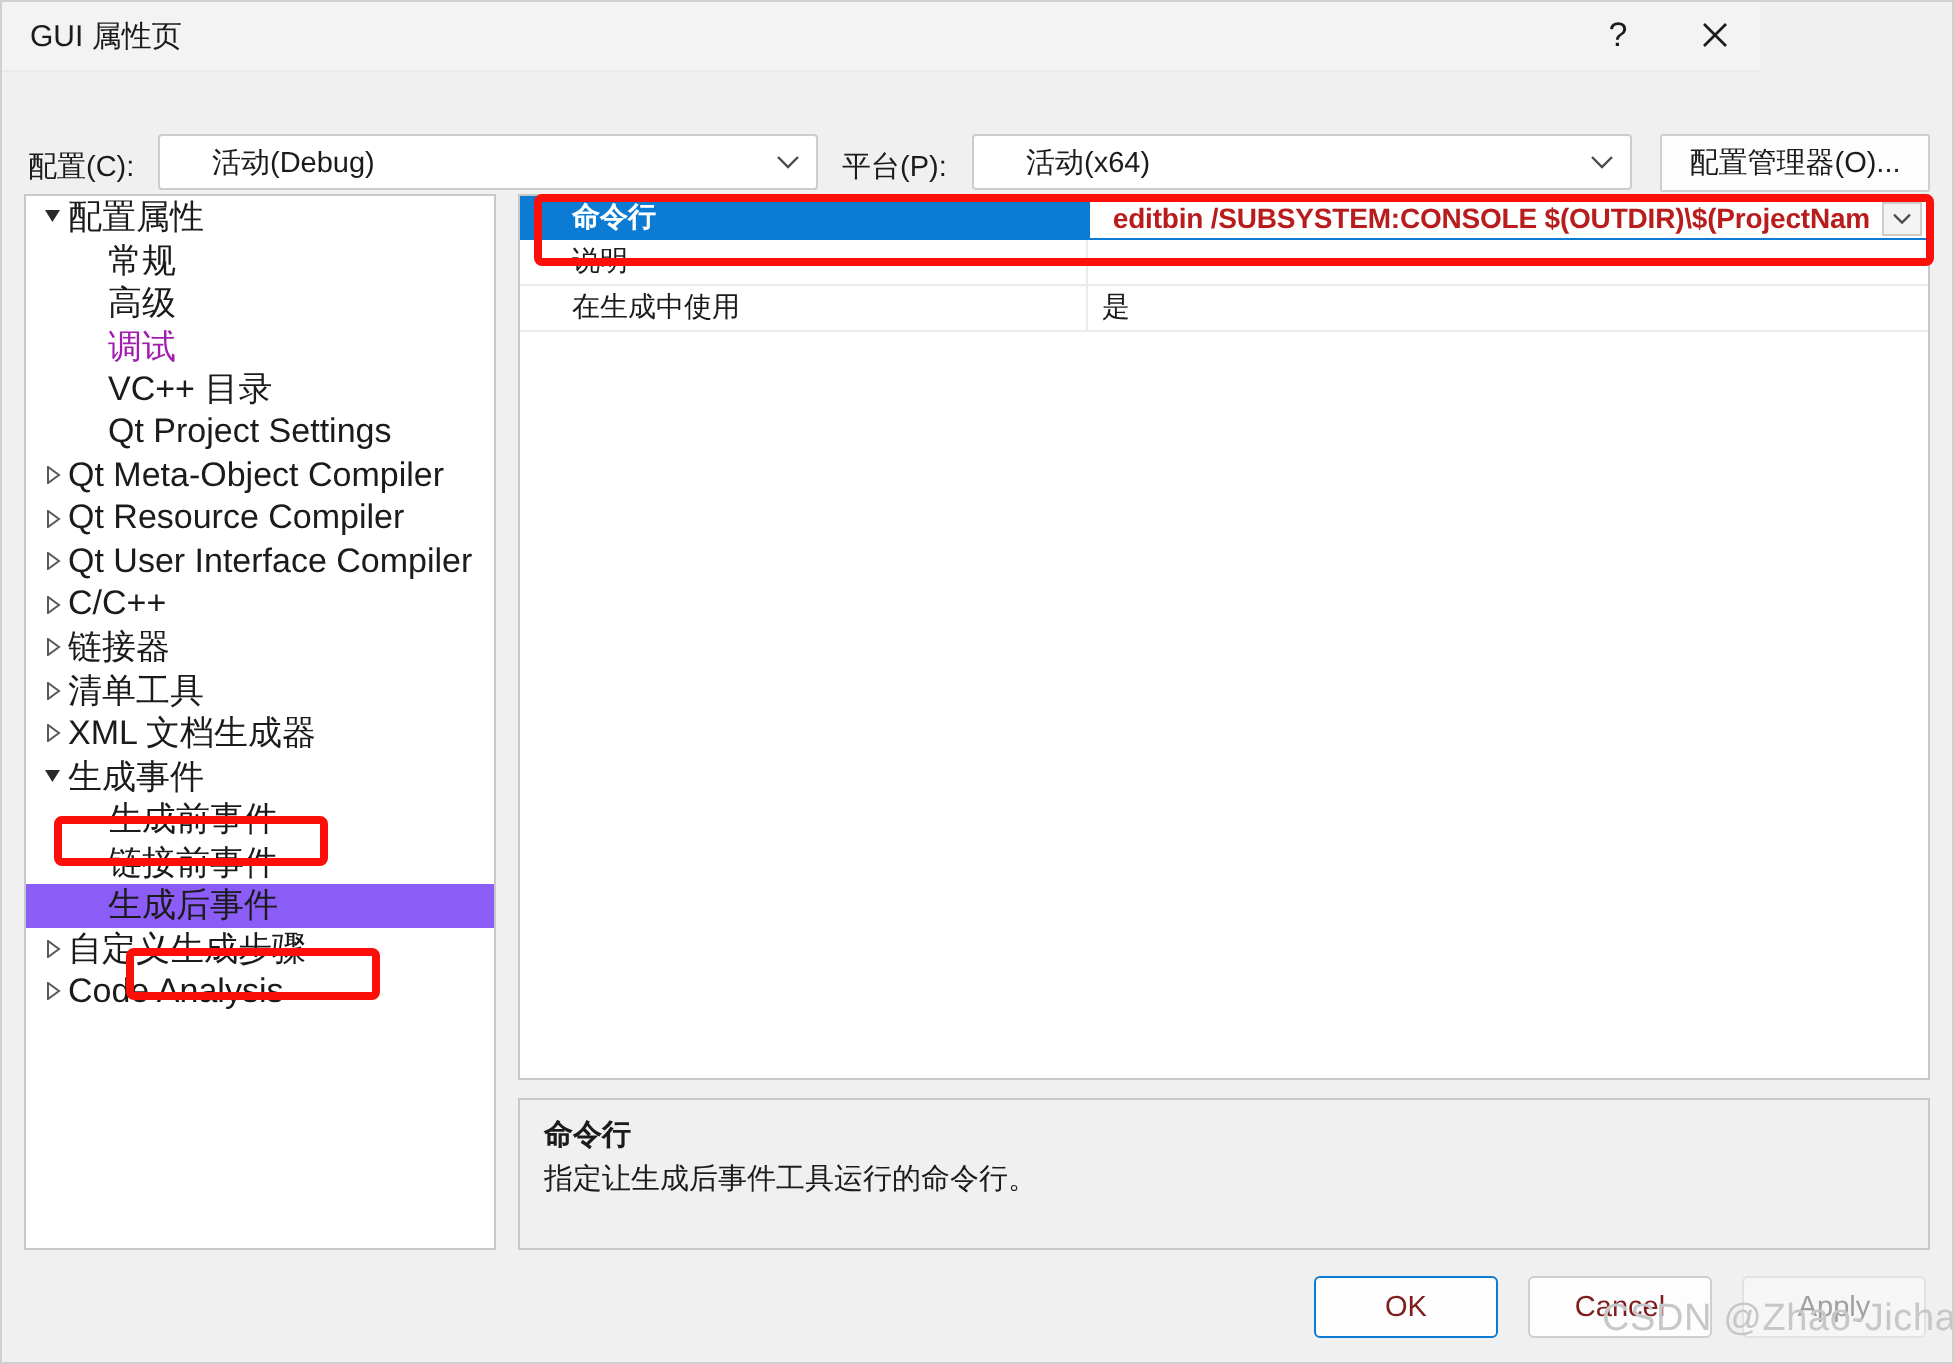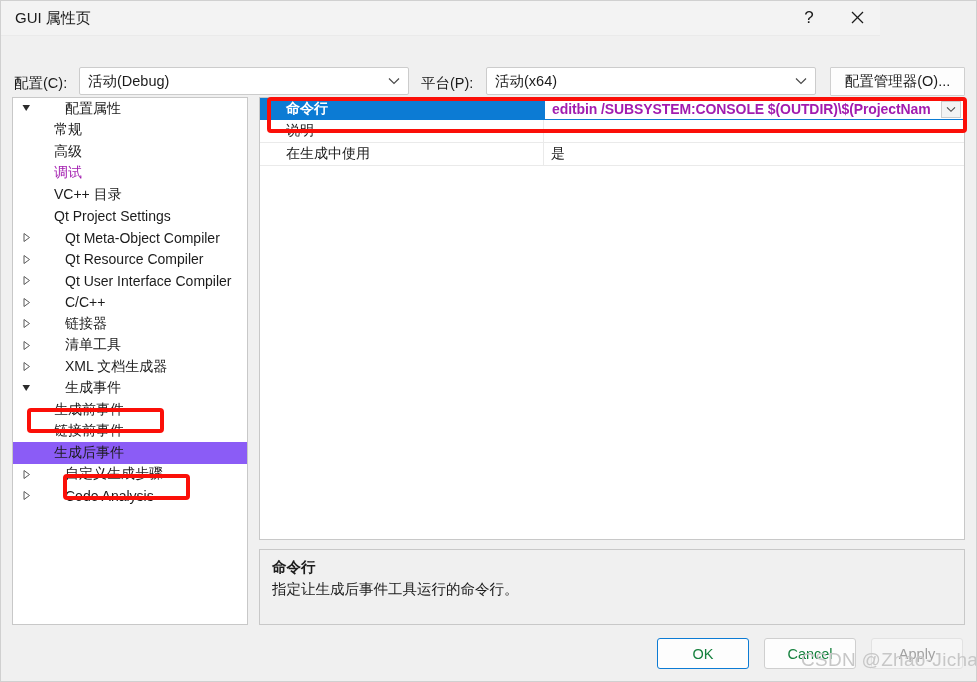--- a/index.html
+++ b/index.html
@@ -69,21 +69,21 @@
     box-sizing: border-box;
     background: #ffffff;
     border: 1px solid #cccccc;
     border-radius: 2px;
     display: flex;
     align-items: center;
   }
   .combo .combo-val {
     font-size: 14.5px;
     color: #1b1b1b;
-    padding-left: 8px;
+    padding-left: 26px;
     white-space: nowrap;
     overflow: hidden;
   }
   .combo .chev {
     position: absolute;
     right: 8px;
     top: 50%;
     transform: translateY(-50%);
     line-height: 0;
   }
@@ -116,25 +116,24 @@
     box-sizing: border-box;
     background: #ffffff;
     border: 1px solid #c8c8c8;
     overflow: hidden;
   }
   .tree-item {
     position: relative;
     height: 21.5px;
     display: flex;
     align-items: center;
-    font-size: 14px;
+    font-size: 17px;
     color: #1b1b1b;
     white-space: nowrap;
     cursor: default;
-    gap: 31px;
   }
   .tree-item.selected { background: #8b5cf6; }
   .tree-item .tw {
     width: 15px;
     display: inline-flex;
     justify-content: center;
     align-items: center;
     flex: 0 0 15px;
   }
   .tree-item .tlabel { overflow: hidden; }
@@ -192,23 +191,24 @@
     color: #ffffff;
     font-weight: bold;
     border-right: none;
   }
   .grid-row.selected .gval {
     left: 284px;
     box-sizing: border-box;
     background: #ffffff;
     border: 1px solid #0c7bd4;
     font-weight: bold;
-    color: #a21caf;
+    color: #b91c1c;
     letter-spacing: -0.1px;
     padding-right: 28px;
+    justify-content: flex-end;
   }
   #val-dropdown-btn {
     position: absolute;
     right: 2px; top: 2px;
     width: 20px; height: 17px;
     box-sizing: border-box;
     background: #f3f3f3;
     border: 1px solid #cdcdcd;
     display: flex;
     align-items: center;
@@ -242,21 +242,21 @@
   
   .dlg-btn {
     position: absolute;
     top: 637px;
     width: 92px; height: 31px;
     box-sizing: border-box;
     background: #fdfdfd;
     border: 1px solid #cfcfcf;
     border-radius: 3px;
     font-size: 14.5px;
-    color: #15803d;
+    color: #7f1d1d;
     display: flex;
     align-items: center;
     justify-content: center;
     cursor: default;
   }
   #ok-btn { left: 656px; border: 1px solid #0c7bd4; }
   #cancel-btn { left: 763px; }
   #apply-btn {
     left: 870px;
     color: #a0a0a0;

